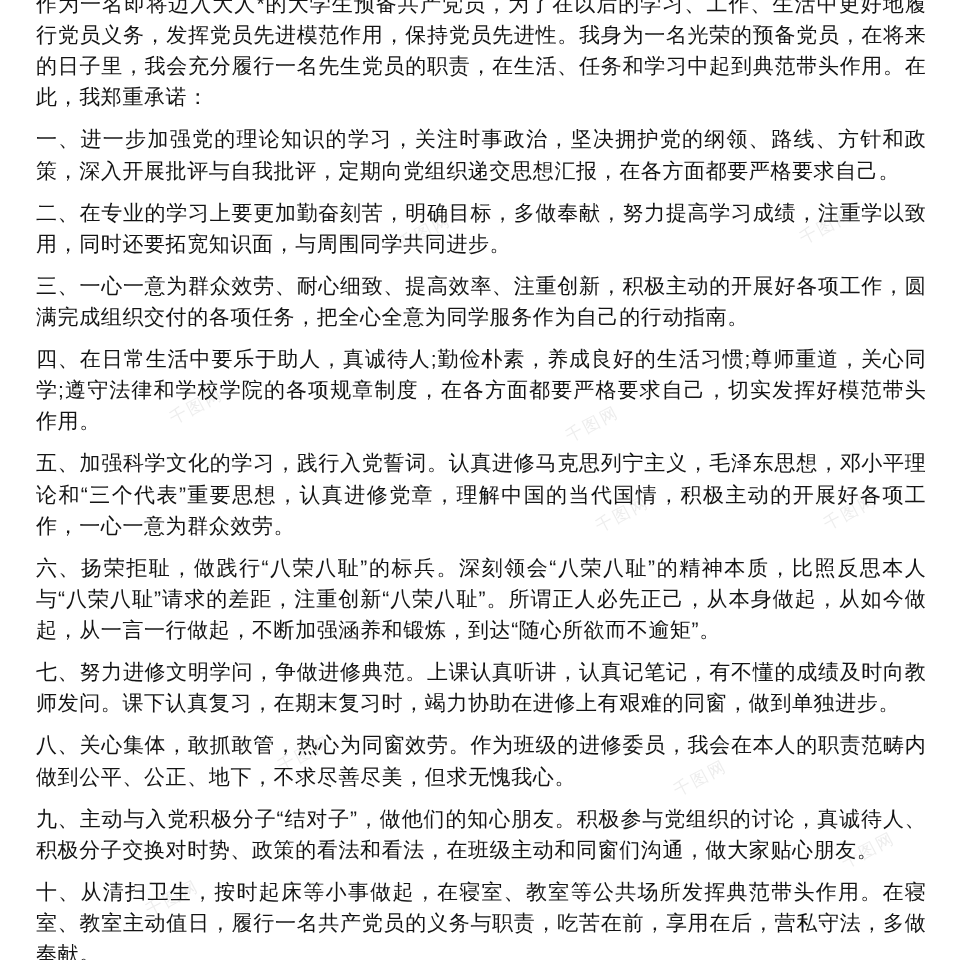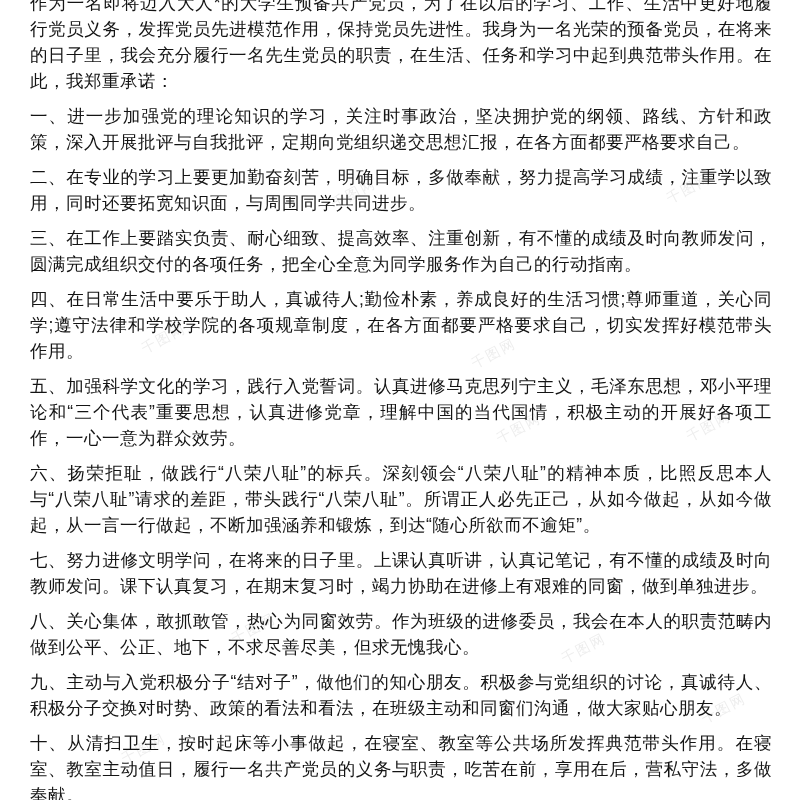--- a/index.html
+++ b/index.html
@@ -63,22 +63,22 @@
       <div class="wm" style="left: 685px; top: 418px;">千图网</div>
       <div class="wm" style="left: 230px; top: 620px;">千图网</div>
       <div class="wm" style="left: 560px; top: 640px;">千图网</div>
       <div class="wm" style="left: 120px; top: 740px;">千图网</div>
       <div class="wm" style="left: 700px; top: 700px;">千图网</div>
     </div>
   <div class="doc">
       <p class="para">作为一名即将迈入大人*的大学生预备共产党员，为了在以后的学习、工作、生活中更好地履行党员义务，发挥党员先进模范作用，保持党员先进性。我身为一名光荣的预备党员，在将来的日子里，我会充分履行一名先生党员的职责，在生活、任务和学习中起到典范带头作用。在此，我郑重承诺：</p>
       <p class="para">一、进一步加强党的理论知识的学习，关注时事政治，坚决拥护党的纲领、路线、方针和政策，深入开展批评与自我批评，定期向党组织递交思想汇报，在各方面都要严格要求自己。</p>
       <p class="para">二、在专业的学习上要更加勤奋刻苦，明确目标，多做奉献，努力提高学习成绩，注重学以致用，同时还要拓宽知识面，与周围同学共同进步。</p>
-      <p class="para">三、在工作上要踏实负责、耐心细致、提高效率、注重创新，有不懂的成绩及时向教师发问，圆满完成组织交付的各项任务，把全心全意为同学服务作为自己的行动指南。</p>
+      <p class="para">三、一心一意为群众效劳、耐心细致、提高效率、注重创新，积极主动的开展好各项工作，圆满完成组织交付的各项任务，把全心全意为同学服务作为自己的行动指南。</p>
       <p class="para">四、在日常生活中要乐于助人，真诚待人;勤俭朴素，养成良好的生活习惯;尊师重道，关心同学;遵守法律和学校学院的各项规章制度，在各方面都要严格要求自己，切实发挥好模范带头作用。</p>
       <p class="para">五、加强科学文化的学习，践行入党誓词。认真进修马克思列宁主义，毛泽东思想，邓小平理论和“三个代表”重要思想，认真进修党章，理解中国的当代国情，积极主动的开展好各项工作，一心一意为群众效劳。</p>
-      <p class="para">六、扬荣拒耻，做践行“八荣八耻”的标兵。深刻领会“八荣八耻”的精神本质，比照反思本人与“八荣八耻”请求的差距，带头践行“八荣八耻”。所谓正人必先正己，从如今做起，从如今做起，从一言一行做起，不断加强涵养和锻炼，到达“随心所欲而不逾矩”。</p>
-      <p class="para">七、努力进修文明学问，在将来的日子里。上课认真听讲，认真记笔记，有不懂的成绩及时向教师发问。课下认真复习，在期末复习时，竭力协助在进修上有艰难的同窗，做到单独进步。</p>
+      <p class="para">六、扬荣拒耻，做践行“八荣八耻”的标兵。深刻领会“八荣八耻”的精神本质，比照反思本人与“八荣八耻”请求的差距，注重创新“八荣八耻”。所谓正人必先正己，从本身做起，从如今做起，从一言一行做起，不断加强涵养和锻炼，到达“随心所欲而不逾矩”。</p>
+      <p class="para">七、努力进修文明学问，争做进修典范。上课认真听讲，认真记笔记，有不懂的成绩及时向教师发问。课下认真复习，在期末复习时，竭力协助在进修上有艰难的同窗，做到单独进步。</p>
       <p class="para">八、关心集体，敢抓敢管，热心为同窗效劳。作为班级的进修委员，我会在本人的职责范畴内做到公平、公正、地下，不求尽善尽美，但求无愧我心。</p>
       <p class="para">九、主动与入党积极分子“结对子”，做他们的知心朋友。积极参与党组织的讨论，真诚待人、积极分子交换对时势、政策的看法和看法，在班级主动和同窗们沟通，做大家贴心朋友。</p>
       <p class="para">十、从清扫卫生，按时起床等小事做起，在寝室、教室等公共场所发挥典范带头作用。在寝室、教室主动值日，履行一名共产党员的义务与职责，吃苦在前，享用在后，营私守法，多做奉献。</p>
     </div>
 </div>
 
 </body></html>

